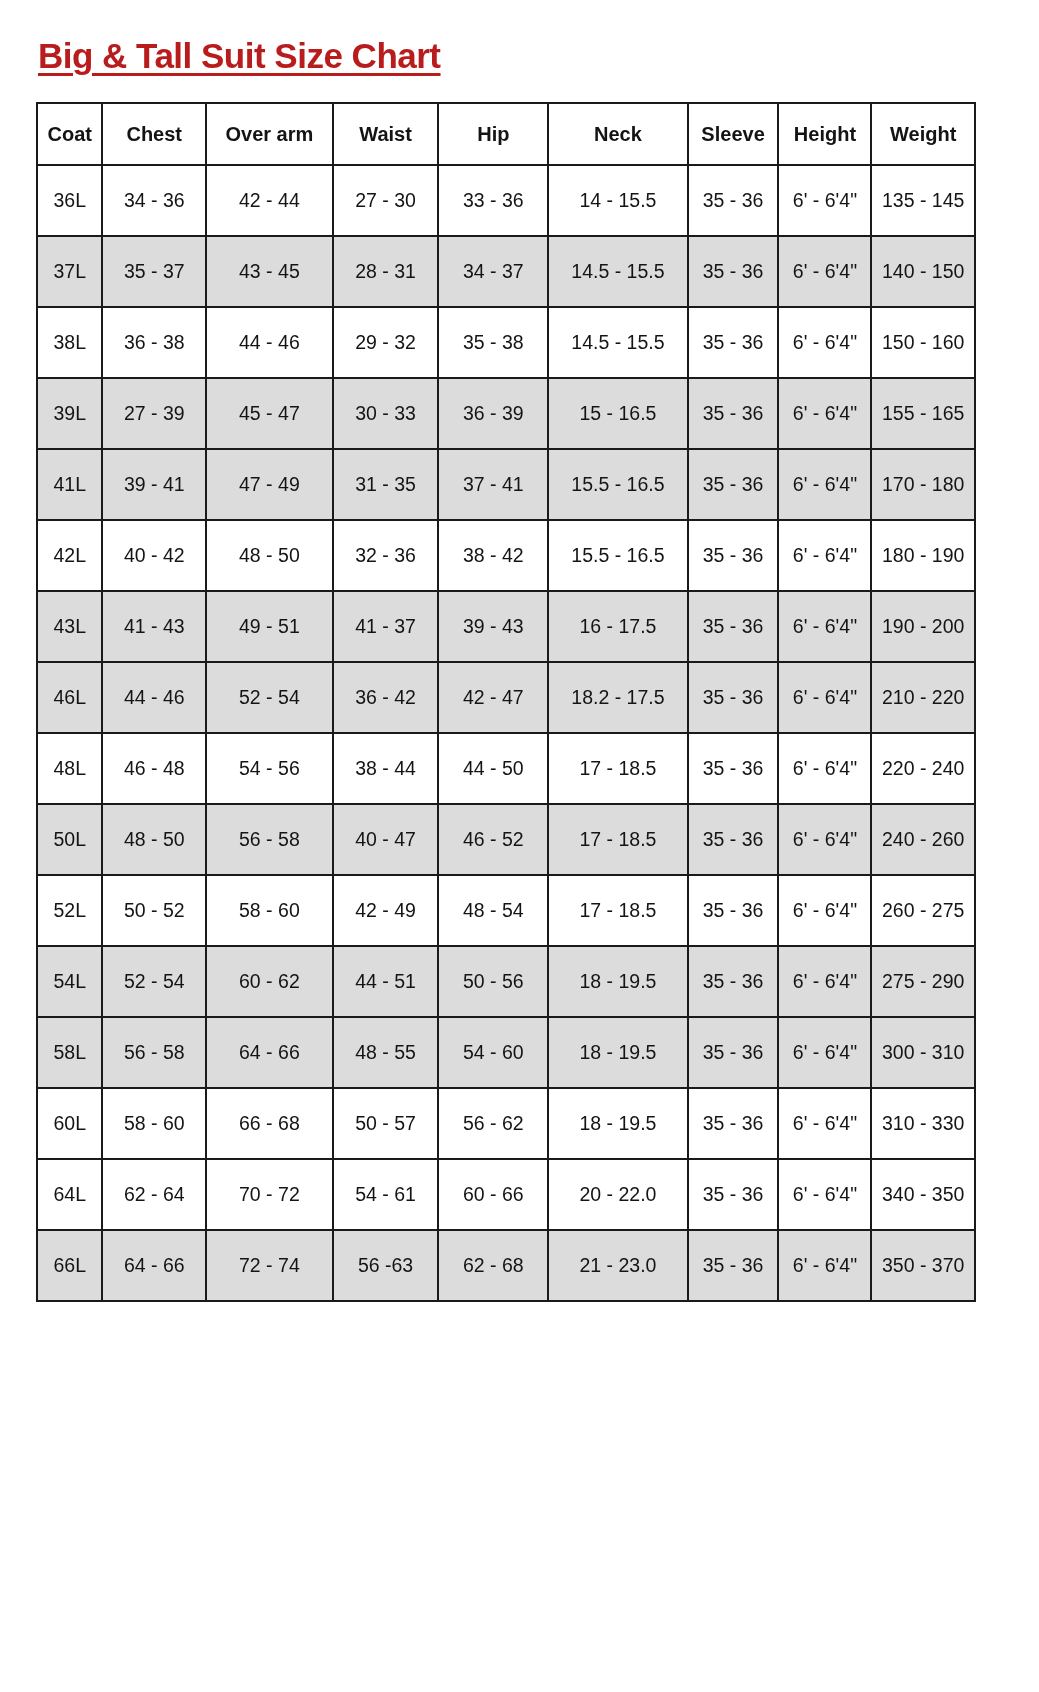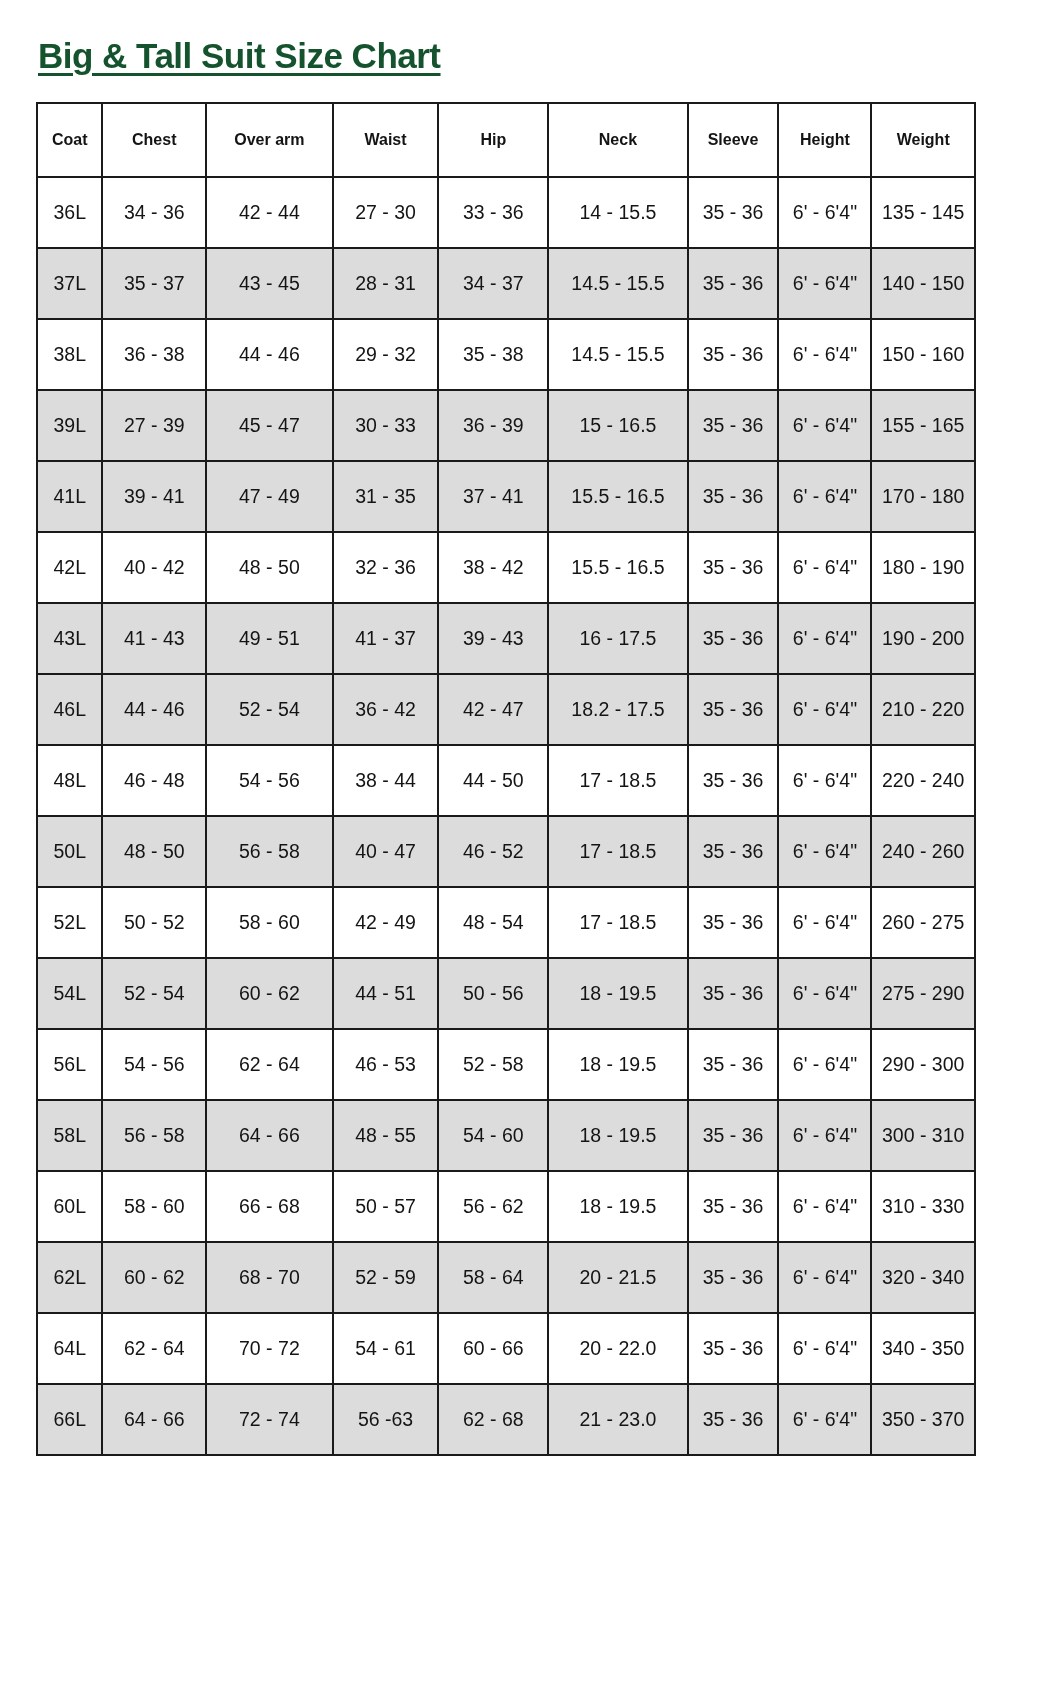--- a/index.html
+++ b/index.html
@@ -19,21 +19,21 @@
     padding: 30px 34px 20px 34px;
   }
   .page-title {
     font-size: 35px;
     font-weight: bold;
     letter-spacing: -0.5px;
     text-decoration: underline;
     text-underline-offset: 5px;
     text-decoration-thickness: 3px;
     margin: 6px 0 26px 4px;
-    color: #14532d;
+    color: #b91c1c;
   }
   table.size-chart {
     border-collapse: collapse;
     table-layout: fixed;
     width: 940px;
     margin-left: 2px;
     border: 2px solid #1a1a1a;
   }
   table.size-chart th,
   table.size-chart td {
@@ -42,22 +42,22 @@
     font-size: 19.5px;
     font-weight: normal;
     color: #141414;
     height: 71px;
     padding: 0 2px;
     white-space: nowrap;
     overflow: hidden;
   }
   table.size-chart thead th {
     font-weight: bold;
-    height: 74px;
-    font-size: 16px;
+    height: 62px;
+    font-size: 20px;
     background: #ffffff;
   }
   table.size-chart tbody tr.shaded td {
     background: #dcdcdc;
   }
   table.size-chart tbody tr.plain td {
     background: #ffffff;
   }
   
   col.c-coat    { width: 62px; }
@@ -228,31 +228,20 @@
           <td>54L</td>
           <td>52 - 54</td>
           <td>60 - 62</td>
           <td>44 - 51</td>
           <td>50 - 56</td>
           <td>18 - 19.5</td>
           <td>35 - 36</td>
           <td>6' - 6'4"</td>
           <td>275 - 290</td>
         </tr>
-        <tr class="plain">
-          <td>56L</td>
-          <td>54 - 56</td>
-          <td>62 - 64</td>
-          <td>46 - 53</td>
-          <td>52 - 58</td>
-          <td>18 - 19.5</td>
-          <td>35 - 36</td>
-          <td>6' - 6'4"</td>
-          <td>290 - 300</td>
-        </tr>
         <tr class="shaded">
           <td>58L</td>
           <td>56 - 58</td>
           <td>64 - 66</td>
           <td>48 - 55</td>
           <td>54 - 60</td>
           <td>18 - 19.5</td>
           <td>35 - 36</td>
           <td>6' - 6'4"</td>
           <td>300 - 310</td>
@@ -261,31 +250,20 @@
           <td>60L</td>
           <td>58 - 60</td>
           <td>66 - 68</td>
           <td>50 - 57</td>
           <td>56 - 62</td>
           <td>18 - 19.5</td>
           <td>35 - 36</td>
           <td>6' - 6'4"</td>
           <td>310 - 330</td>
         </tr>
-        <tr class="shaded">
-          <td>62L</td>
-          <td>60 - 62</td>
-          <td>68 - 70</td>
-          <td>52 - 59</td>
-          <td>58 - 64</td>
-          <td>20 - 21.5</td>
-          <td>35 - 36</td>
-          <td>6' - 6'4"</td>
-          <td>320 - 340</td>
-        </tr>
         <tr class="plain">
           <td>64L</td>
           <td>62 - 64</td>
           <td>70 - 72</td>
           <td>54 - 61</td>
           <td>60 - 66</td>
           <td>20 - 22.0</td>
           <td>35 - 36</td>
           <td>6' - 6'4"</td>
           <td>340 - 350</td>

